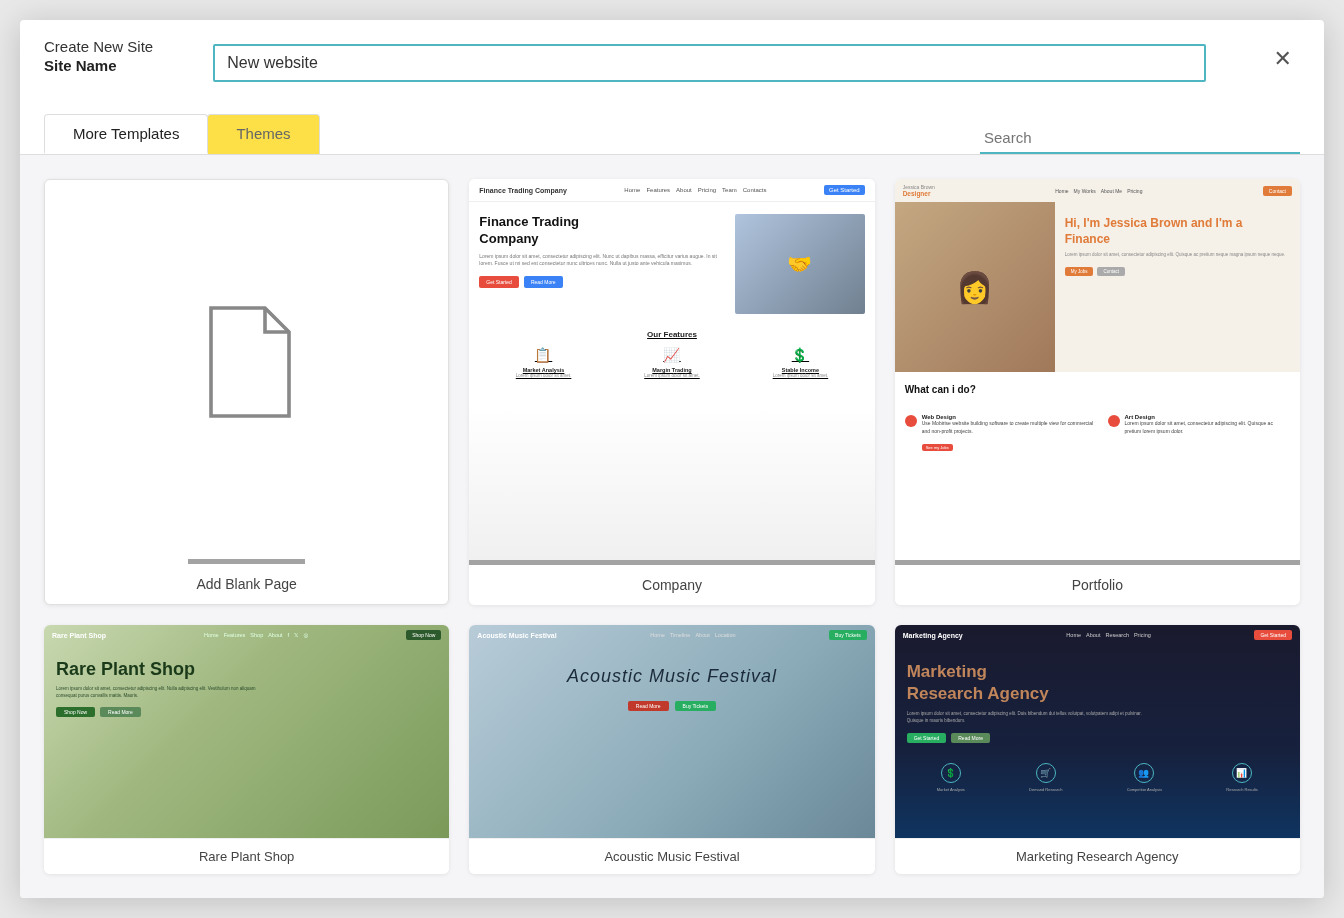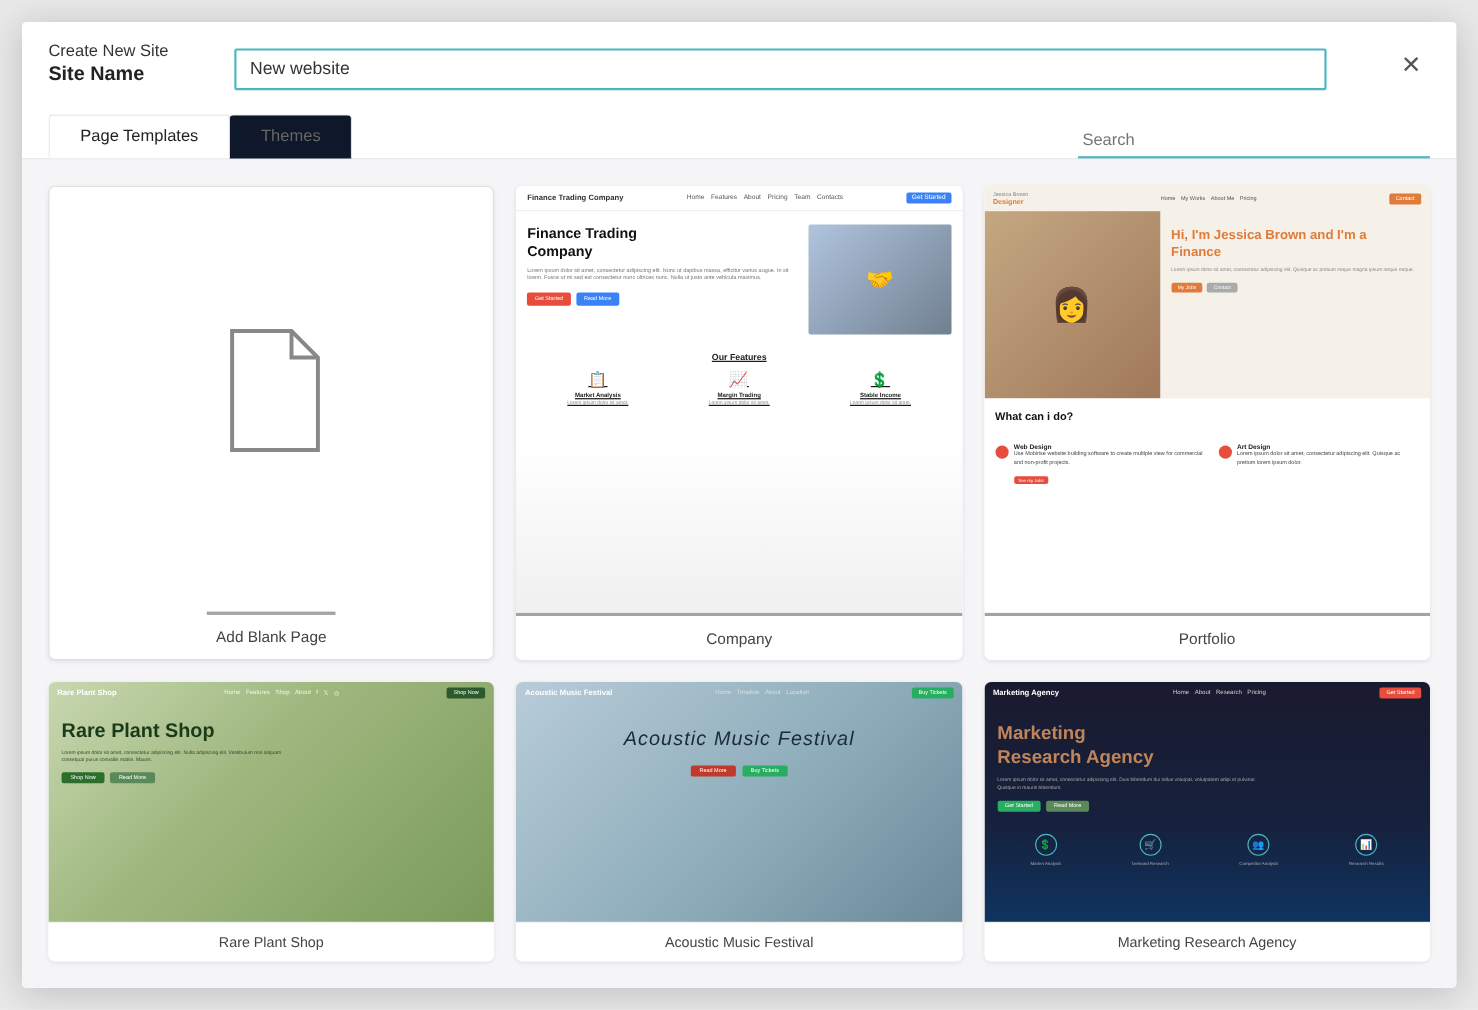--- a/index.html
+++ b/index.html
@@ -33,27 +33,27 @@
       display: flex;
       flex-direction: column;
       gap: 2px;
     }
     .modal-title {
       font-size: 15px;
       color: #333;
       font-weight: 400;
     }
     .site-name-label {
-      font-size: 18px;
+      font-size: 15px;
       font-weight: 700;
       color: #222;
     }
     .site-name-input-wrap {
       flex: 1;
-      margin: 0 60px 8px 60px;
+      margin: 0 60px 18px 60px;
       padding-top: 6px;
     }
     .site-name-input {
       width: 100%;
       border: 2px solid #4db6c1;
       border-radius: 2px;
       padding: 8px 12px;
       font-size: 16px;
       color: #333;
       outline: none;
@@ -94,21 +94,21 @@
     }
     .tab.active {
       border-bottom: 2px solid #fff;
       color: #222;
       font-weight: 500;
       z-index: 1;
       border-color: #ddd;
       border-bottom-color: #fff;
     }
     .tab:not(.active) {
-      background: #0f172a;
+      background: #fde047;
       color: #666;
     }
     .search-wrap {
       display: flex;
       align-items: center;
       border-bottom: 2px solid #4db6c1;
       padding: 4px 0;
       width: 320px;
       margin-bottom: 0;
     }
@@ -144,21 +144,21 @@
       flex: 1;
       overflow: hidden;
       position: relative;
     }
     .card-label {
       text-align: center;
       padding: 12px 8px;
       font-size: 14px;
       color: #444;
       background: #fff;
-      border-top: 3px solid #a3a3a3;
+      border-top: 5px solid #a3a3a3;
     }
     
     .blank-card {
       min-height: 380px;
       display: flex;
       flex-direction: column;
       align-items: center;
       justify-content: center;
       border: 1px solid #e0e0e0;
     }
@@ -364,21 +364,21 @@
       <span class="site-name-label">Site Name</span>
     </div>
     <div class="site-name-input-wrap">
       <input class="site-name-input" type="text" value="New website" placeholder="New website" style="">
     </div>
     <button class="close-btn">✕</button>
   </div>
 
   <div class="tabs-search-row">
     <div class="tabs">
-      <div class="tab active">Page Templates</div>
+      <div class="tab active">More Templates</div>
       <div class="tab">Themes</div>
     </div>
     <div class="search-wrap">
       <input class="search-input" type="text" placeholder="Search" style="">
     </div>
   </div>
 
   <div class="grid-area">
 
     <div class="template-card blank-card">

